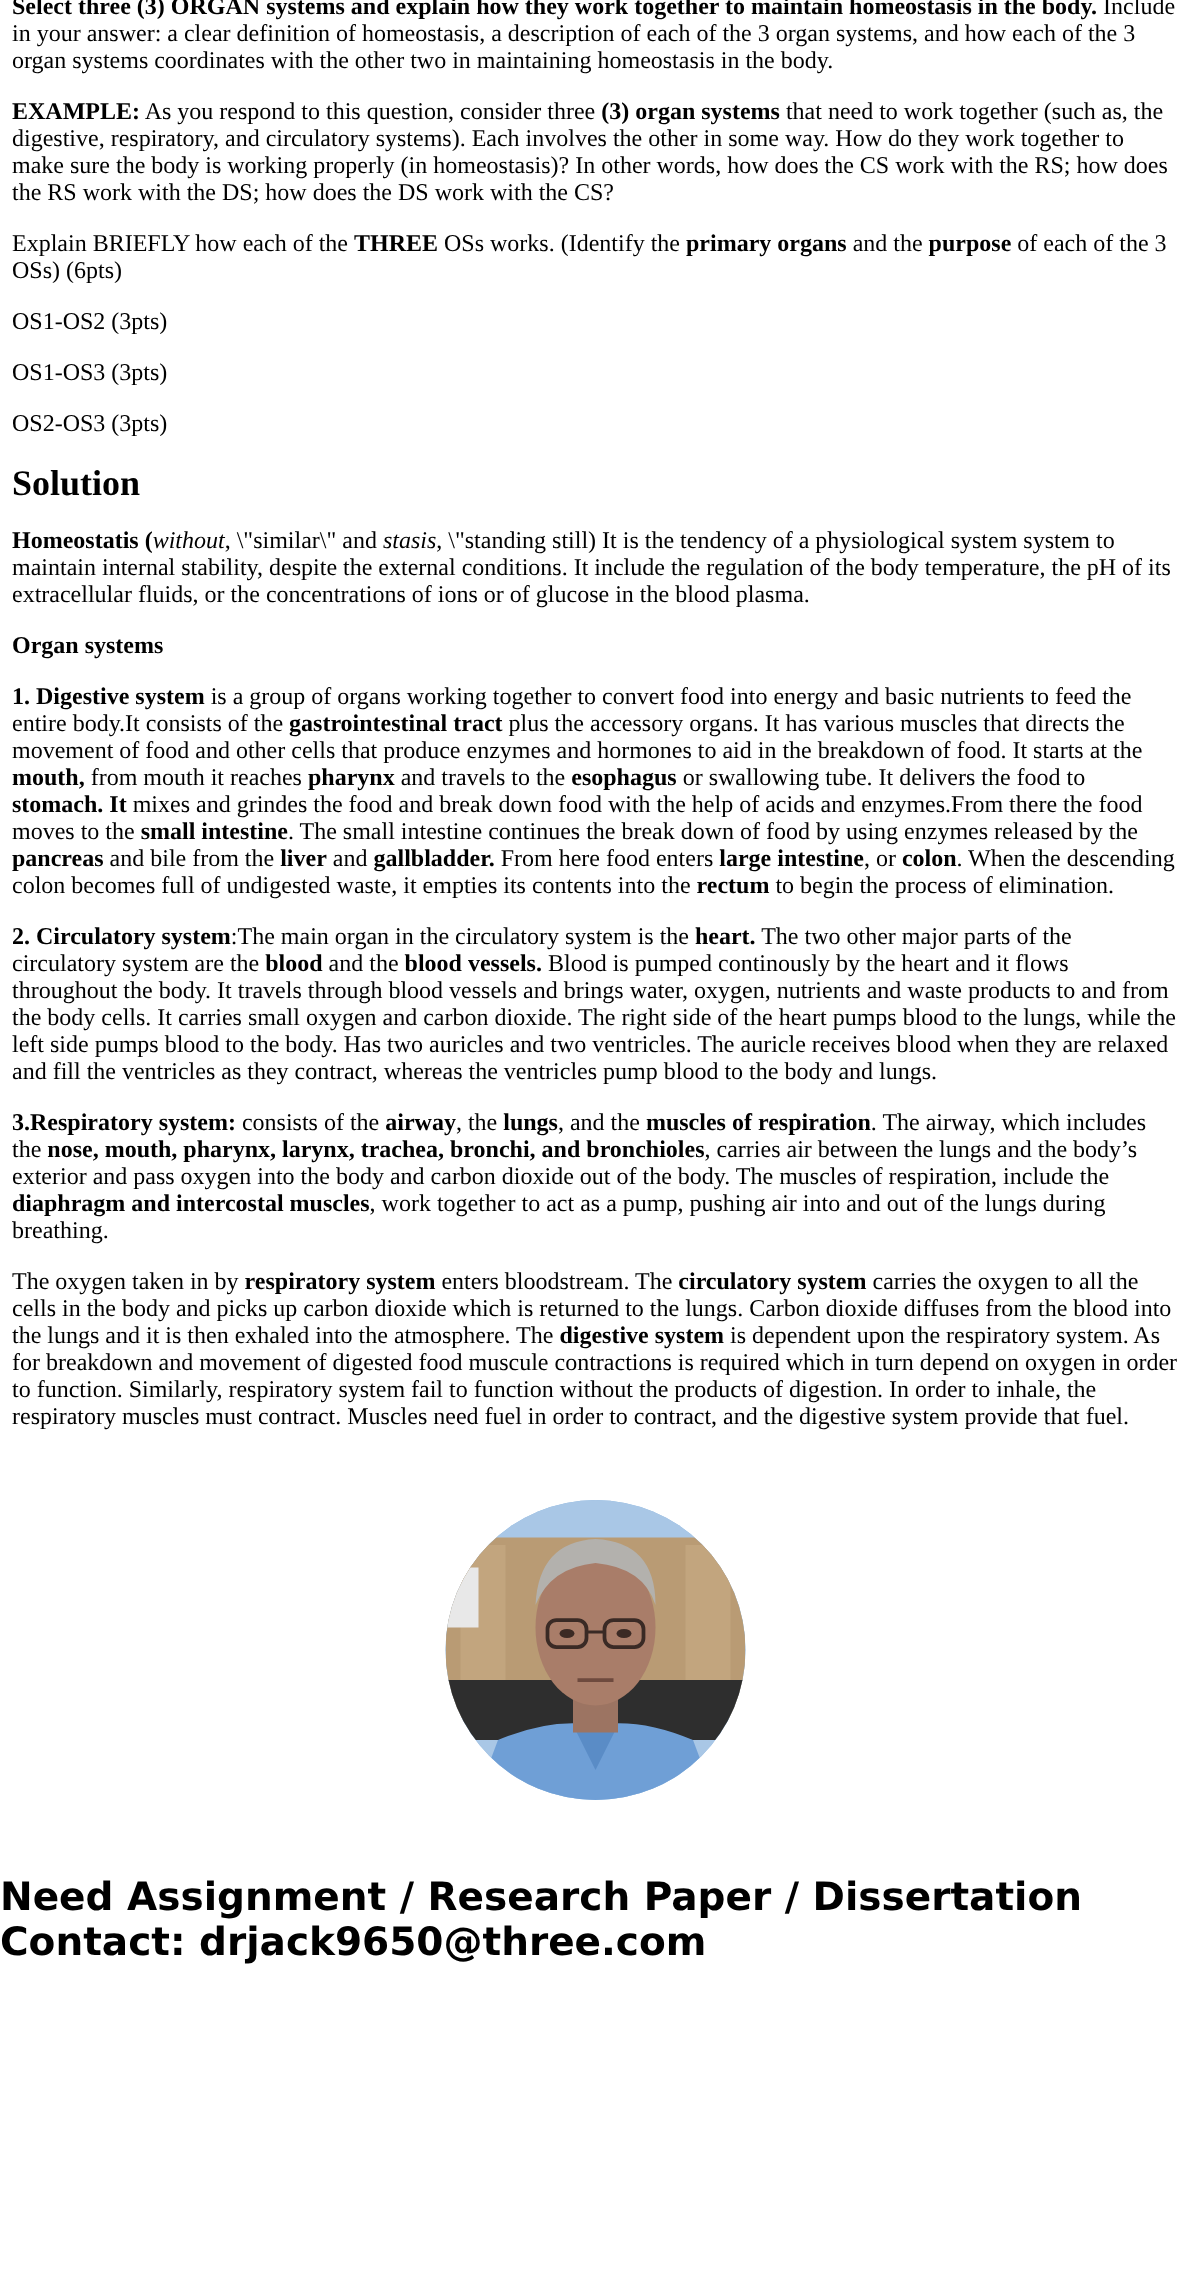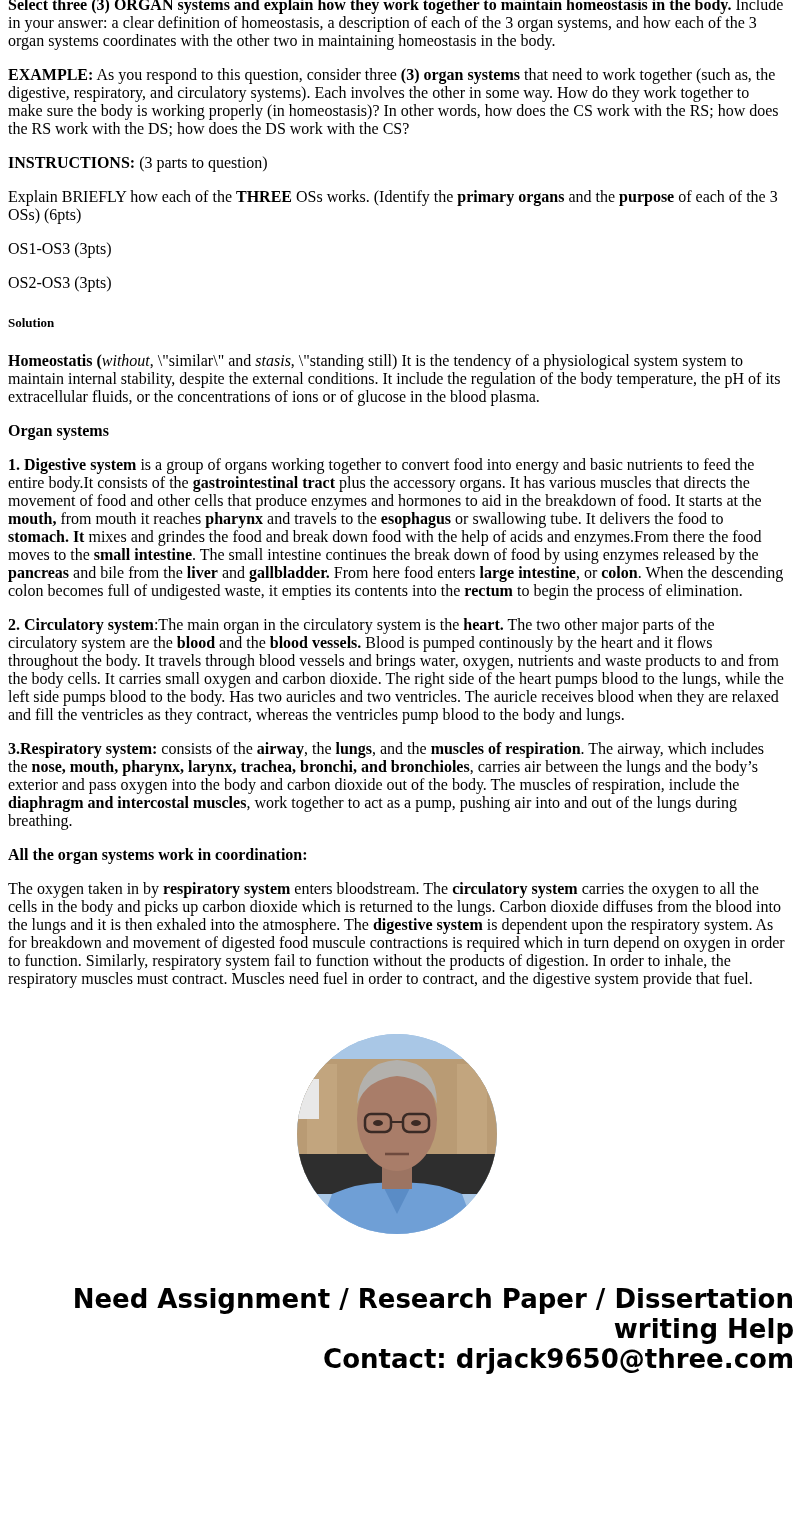--- a/index.html
+++ b/index.html
@@ -7,67 +7,66 @@
       width: 794px;
       font-family: "Liberation Serif", "DejaVu Serif", serif;
       font-size: 16px;
       line-height: 18px;
       color: #000000;
     }
     .content { padding: 0 8px; margin-top: -4px; }
     p { margin: 0 0 16px 0; }
     h3.solution {
       font-family: "Liberation Serif", serif;
-      font-size: 13px;
+      font-size: 24px;
       font-weight: bold;
       margin: 20px 0 18px 0;
       line-height: 22px;
     }
     b { font-weight: bold; }
     i { font-style: italic; }
     .avatar-wrap {
       display: flex;
       justify-content: center;
       margin-top: 46px;
     }
     .avatar {
       width: 200px; height: 200px; border-radius: 50%;
       position: relative; overflow: hidden;
       background: #8fb8e0;
     }
     .promo {
-      text-align: right;
+      text-align: left;
       font-family: "DejaVu Sans", sans-serif;
       font-weight: bold;
       font-size: 26px;
       line-height: 30px;
       margin-top: 50px;
       color: #000;
     }
     .promo div { display: block; }
   </style>
 </head>
 <body>
 
 <div class="content">
   <p><b>Select three (3) ORGAN systems and explain how they work together to maintain homeostasis in the body.</b> Include in your answer: a clear definition of homeostasis, a description of each of the 3 organ systems, and how each of the 3 organ systems coordinates with the other two in maintaining homeostasis in the body.</p>
   <p><b>EXAMPLE:</b> As you respond to this question, consider three <b>(3) organ systems</b> that need to work together (such as, the digestive, respiratory, and circulatory systems). Each involves the other in some way.  How do they work together to make sure the body is working properly (in homeostasis)? In other words, how does the CS work with the RS; how does the RS work with the DS; how does the DS work with the CS?</p>
-  <p><b>INSTRUCTIONS:</b> (3 parts to question)</p>
   <p>Explain BRIEFLY how each of the <b>THREE</b> OSs works. (Identify the <b>primary organs</b> and the <b>purpose</b> of each of the 3 OSs) (6pts)</p>
+  <p>OS1-OS2 (3pts)</p>
   <p>OS1-OS3 (3pts)</p>
   <p>OS2-OS3 (3pts)</p>
 
   <h3 class="solution">Solution</h3>
 
   <p><b>Homeostatis (</b><i>without</i>, \"similar\" and <i>stasis</i>, \"standing still) It is the tendency of a physiological system system to maintain internal stability, despite the external conditions. It include the regulation of the body temperature, the pH of its extracellular fluids, or the concentrations of  ions or of glucose in the blood plasma.</p>
   <p><b>Organ systems</b></p>
   <p><b>1. Digestive system</b> is a group of organs working together to convert food into energy and basic nutrients to feed the entire body.It consists of the <b>gastrointestinal tract</b> plus the accessory organs. It has various muscles that directs the movement of food and other cells that produce enzymes and hormones to aid in the breakdown of food. It starts at the <b>mouth,</b> from mouth it reaches <b>pharynx</b> and travels to the <b>esophagus</b> or swallowing tube. It delivers the food to <b>stomach. It</b> mixes and grindes the food and break down food with the help of acids and enzymes.From there the food moves to the <b>small intestine</b>. The small intestine continues the break down of food by using enzymes released by the <b>pancreas</b> and bile from the <b>liver</b> and <b>gallbladder.</b> From here food enters <b>large intestine</b>, or <b>colon</b>. When the descending colon becomes full of undigested waste, it empties its contents into the <b>rectum</b> to begin the process of elimination.</p>
   <p><b>2. Circulatory system</b>:The main organ in the circulatory system is the <b>heart.</b> The two other major parts of the circulatory system are the <b>blood</b> and the <b>blood vessels.</b> Blood is pumped continously by the heart and it flows throughout the body. It travels through blood vessels and brings water, oxygen, nutrients and waste products to and from the body cells. It carries small oxygen and carbon dioxide. The right side of the heart pumps blood to the lungs, while the left side pumps blood to the body. Has two auricles and two ventricles. The auricle receives blood when they are relaxed and fill the ventricles as they contract, whereas the ventricles pump blood to the body and lungs.</p>
   <p><b>3.Respiratory system:</b> consists of the <b>airway</b>, the <b>lungs</b>, and the <b>muscles of respiration</b>. The airway, which includes the <b>nose, mouth, pharynx, larynx, trachea, bronchi, and bronchioles</b>, carries air between the lungs and the body’s exterior and pass oxygen into the body and carbon dioxide out of the body. The muscles of respiration, include the <b>diaphragm and intercostal muscles</b>, work together to act as a pump, pushing air into and out of the lungs during breathing.</p>
-  <p><b>All the organ systems work in coordination:</b></p>
   <p>The oxygen taken in by <b>respiratory system</b> enters bloodstream. The <b>circulatory system</b> carries the oxygen to all the cells in the body and picks up carbon dioxide which is returned to the lungs. Carbon dioxide diffuses from the blood into the lungs and it is then exhaled into the atmosphere. The <b>digestive system</b> is dependent upon the respiratory system. As for breakdown and movement of digested food muscule contractions is required which in turn depend on oxygen in order to function. Similarly, respiratory system fail to function without the products of digestion. In order to inhale, the respiratory muscles must contract. Muscles need fuel in order to contract, and the digestive system provide that fuel.</p>
 </div>
 
 <div class="avatar-wrap">
   <div class="avatar">
     <svg width="200" height="200" viewBox="0 0 200 200">
 
       <rect x="0" y="0" width="200" height="200" fill="#a9c7e6"></rect>
 
       <rect x="0" y="25" width="200" height="120" fill="#b99b74"></rect>
@@ -94,15 +93,14 @@
       <ellipse cx="81" cy="89" rx="5" ry="3" fill="#3b2a24"></ellipse>
       <ellipse cx="119" cy="89" rx="5" ry="3" fill="#3b2a24"></ellipse>
 
       <line x1="88" y1="120" x2="112" y2="120" stroke="#6e4a3e" stroke-width="2.5"></line>
     </svg>
   </div>
 </div>
 
 <div class="promo">
   <div>Need Assignment / Research Paper / Dissertation</div>
-  <div>writing Help</div>
   <div>Contact: drjack9650@three.com</div>
 </div>
 
 </body></html>

